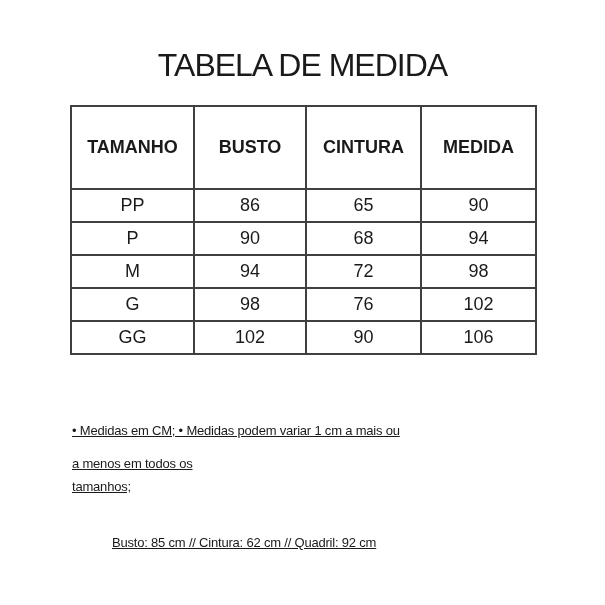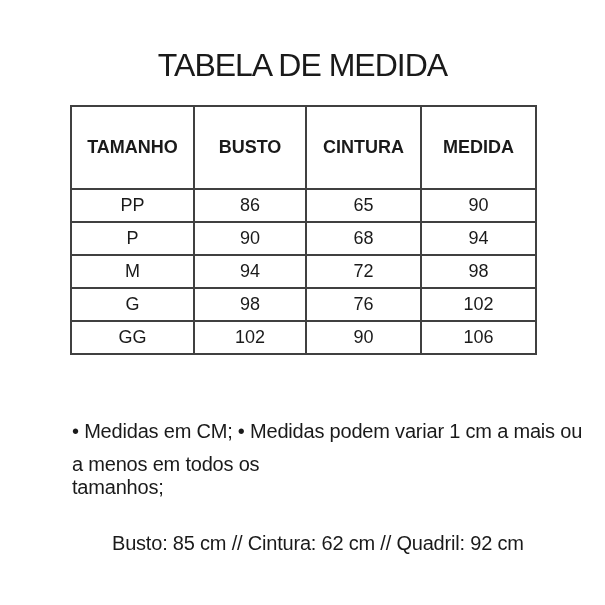--- a/index.html
+++ b/index.html
@@ -57,25 +57,26 @@
     color: #1a1a1a;
   }
   .col-tamanho { width: 123px; }
   .col-busto   { width: 112px; }
   .col-cintura { width: 115px; }
   .col-quadril { width: 115px; }
 
   .note {
     position: absolute;
     left: 72px;
-    font-size: 20px;
+    font-size: 13px;
     line-height: 22px;
     letter-spacing: -0.2px;
     color: #1a1a1a;
     white-space: nowrap;
+    text-decoration: underline;
   }
   .n1 { top: 420px; }
   .n2 { top: 453px; }
   .n3 { top: 476px; }
   .n4 { top: 503px; }
   .n5 { top: 532px; margin-left: 40px; }
 </style>
 </head>
 <body>
 

